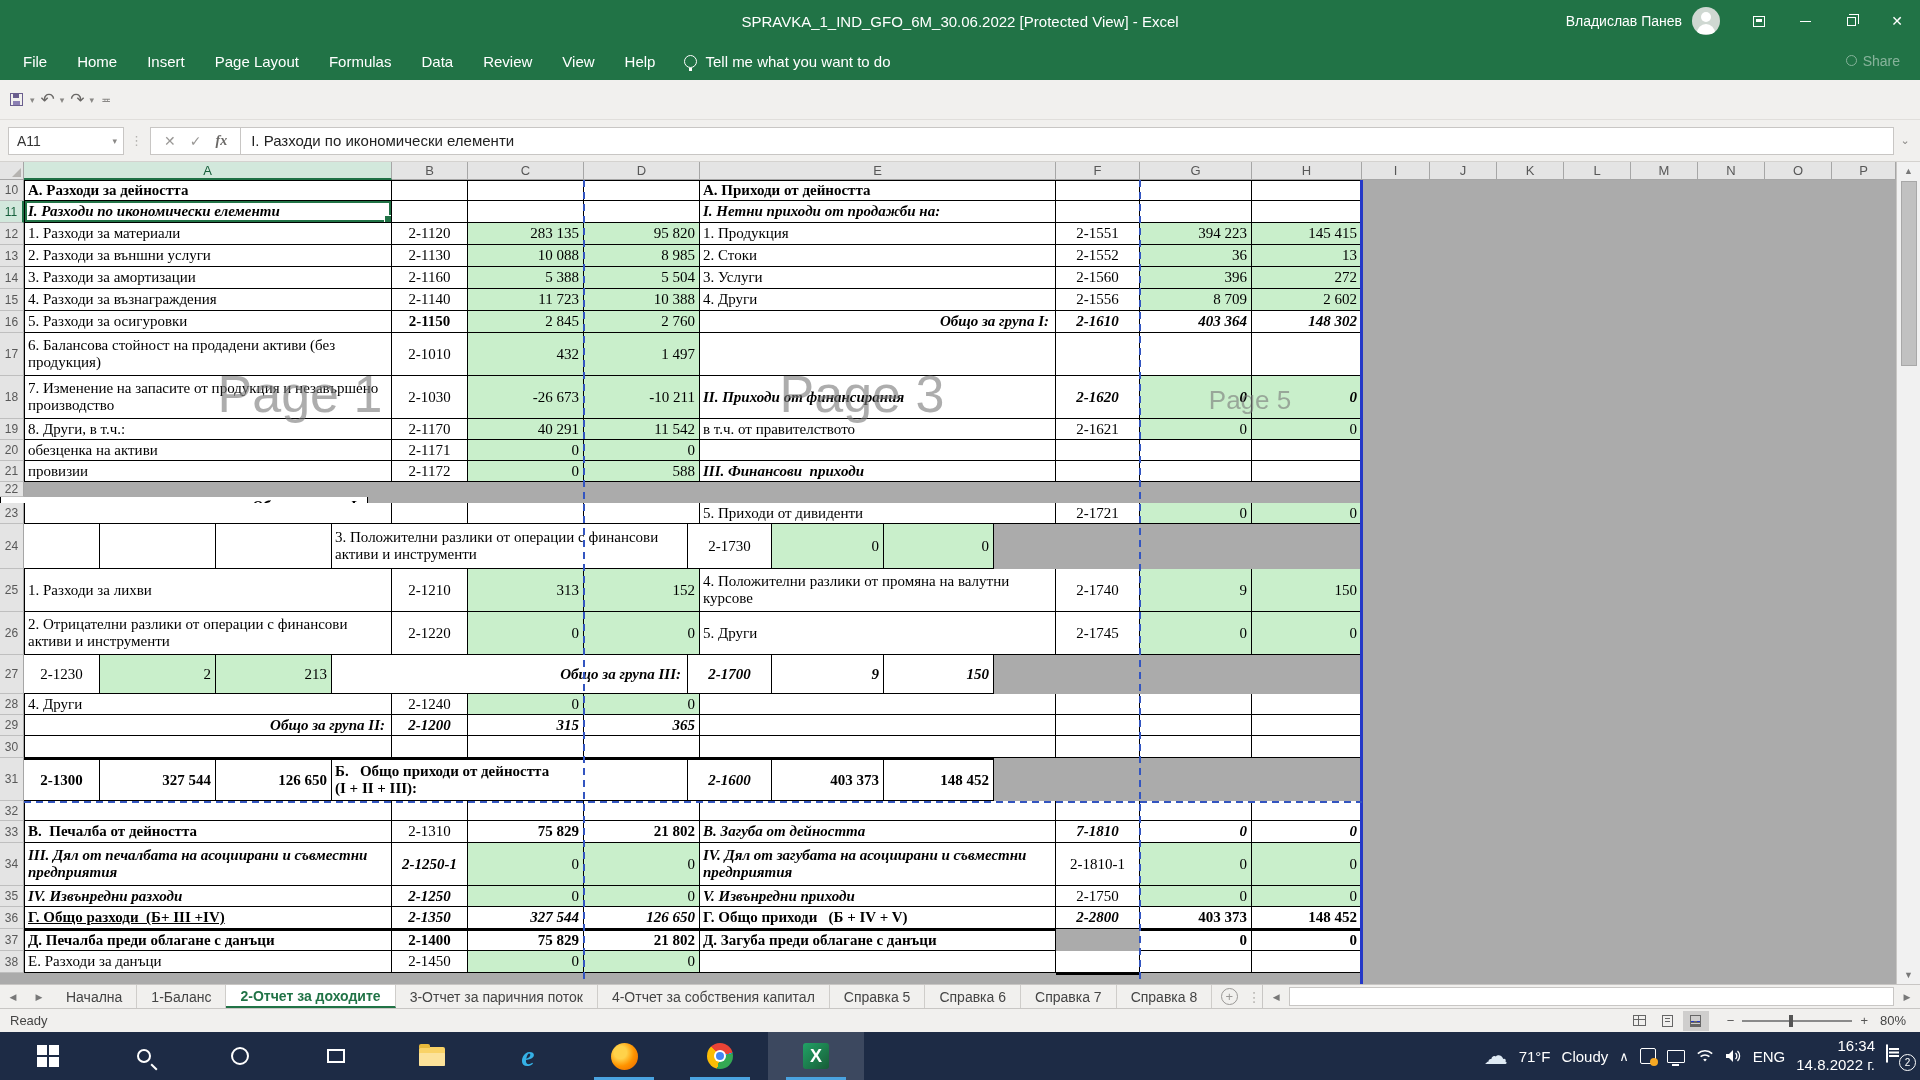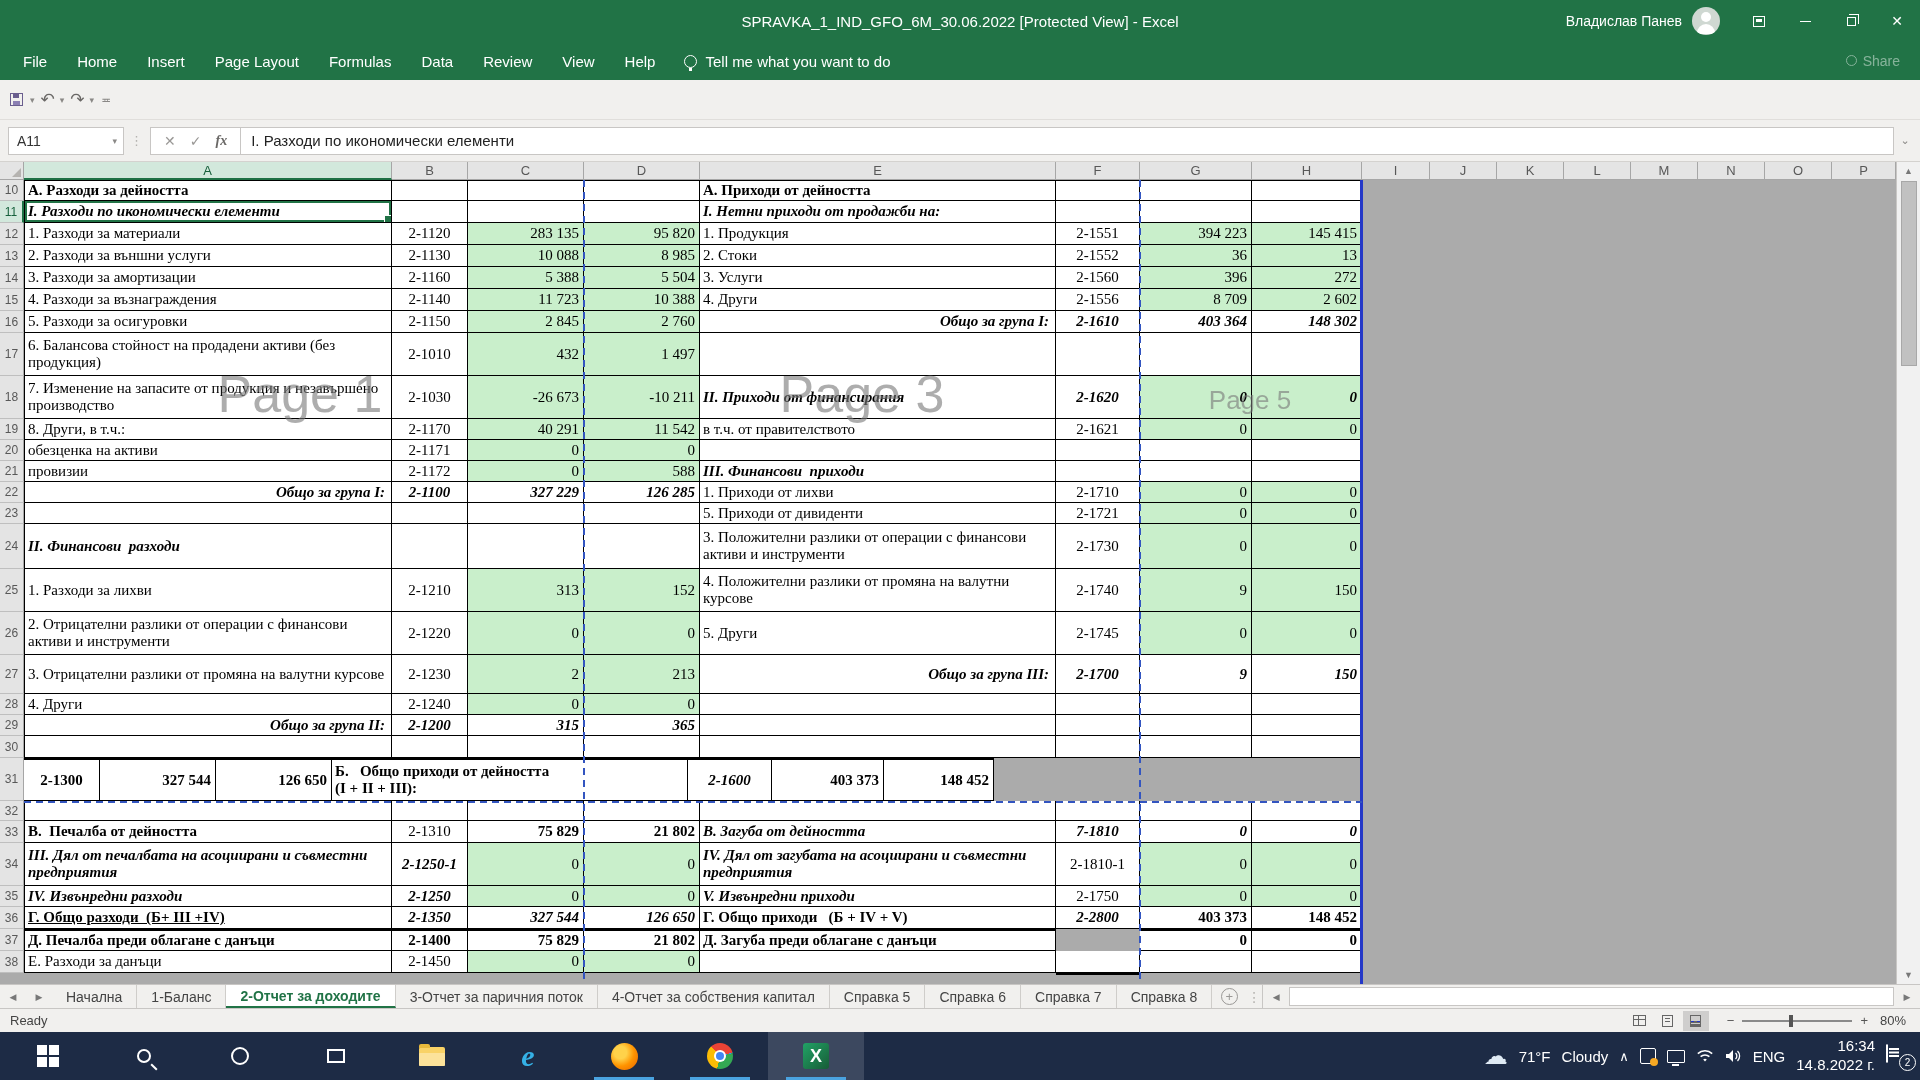--- a/index.html
+++ b/index.html
@@ -328,21 +328,21 @@
             <div class="cell code" style="width: 84px;">2-1556</div>
             <div class="cell num fill" style="width: 112px;">8 709</div>
             <div class="cell num fill" style="width: 110px;">2 602</div>
             <div class="filler" style="width: 534px;"></div>
           </div>
           <div class="grow" style="height: 22px;">
             <div class="rowhdr">16</div>
             <div class="cell lab cA" style="width: 368px;">
               <span>5. Разходи за осигуровки</span>
             </div>
-            <div class="cell code" style="width: 76px;">2-1150</div>
+            <div class="cell code" style="width: 76px; font-weight: bold;">2-1150</div>
             <div class="cell num fill" style="width: 116px;">2 845</div>
             <div class="cell num fill" style="width: 116px;">2 760</div>
             <div class="cell lab bi ar" style="width: 356px;">
               <span>Общо за група I:</span>
             </div>
             <div class="cell code bi" style="width: 84px;">2-1610</div>
             <div class="cell num bi" style="width: 112px;">403 364</div>
             <div class="cell num bi" style="width: 110px;">148 302</div>
             <div class="filler" style="width: 534px;"></div>
           </div>
@@ -419,21 +419,21 @@
             <div class="cell num fill" style="width: 116px;">0</div>
             <div class="cell num fill" style="width: 116px;">588</div>
             <div class="cell lab bi" style="width: 356px;">
               <span>III. Финансови  приходи</span>
             </div>
             <div class="cell code" style="width: 84px;"></div>
             <div class="cell num" style="width: 112px;"></div>
             <div class="cell num" style="width: 110px;"></div>
             <div class="filler" style="width: 534px;"></div>
           </div>
-          <div class="grow" style="height: 21px;">
+          <div class="grow" style="height: 21px; flex-direction: column;">
             <div class="rowhdr">22</div>
             <div class="cell lab bi ar cA" style="width: 368px;">
               <span>Общо за група I:</span>
             </div>
             <div class="cell code bi" style="width: 76px;">2-1100</div>
             <div class="cell num bi" style="width: 116px;">327 229</div>
             <div class="cell num bi" style="width: 116px;">126 285</div>
             <div class="cell lab" style="width: 356px;">
               <span>1. Приходи от лихви</span>
             </div>
@@ -453,23 +453,20 @@
             <div class="cell lab" style="width: 356px;">
               <span>5. Приходи от дивиденти</span>
             </div>
             <div class="cell code" style="width: 84px;">2-1721</div>
             <div class="cell num fill" style="width: 112px;">0</div>
             <div class="cell num fill" style="width: 110px;">0</div>
             <div class="filler" style="width: 534px;"></div>
           </div>
           <div class="grow" style="height: 45px;">
             <div class="rowhdr">24</div>
-            <div class="cell lab bi cA" style="width: 368px;">
-              <span>II. Финансови  разходи</span>
-            </div>
             <div class="cell code" style="width: 76px;"></div>
             <div class="cell num" style="width: 116px;"></div>
             <div class="cell num" style="width: 116px;"></div>
             <div class="cell lab" style="width: 356px;">
               <span>3. Положителни разлики от операции с финансови активи и инструменти</span>
             </div>
             <div class="cell code" style="width: 84px;">2-1730</div>
             <div class="cell num fill" style="width: 112px;">0</div>
             <div class="cell num fill" style="width: 110px;">0</div>
             <div class="filler" style="width: 534px;"></div>
@@ -501,23 +498,20 @@
             <div class="cell lab" style="width: 356px;">
               <span>5. Други</span>
             </div>
             <div class="cell code" style="width: 84px;">2-1745</div>
             <div class="cell num fill" style="width: 112px;">0</div>
             <div class="cell num fill" style="width: 110px;">0</div>
             <div class="filler" style="width: 534px;"></div>
           </div>
           <div class="grow" style="height: 39px;">
             <div class="rowhdr">27</div>
-            <div class="cell lab cA" style="width: 368px;">
-              <span>3. Отрицателни разлики от промяна на валутни курсове</span>
-            </div>
             <div class="cell code" style="width: 76px;">2-1230</div>
             <div class="cell num fill" style="width: 116px;">2</div>
             <div class="cell num fill" style="width: 116px;">213</div>
             <div class="cell lab bi ar" style="width: 356px;">
               <span>Общо за група III:</span>
             </div>
             <div class="cell code bi" style="width: 84px;">2-1700</div>
             <div class="cell num bi" style="width: 112px;">9</div>
             <div class="cell num bi" style="width: 110px;">150</div>
             <div class="filler" style="width: 534px;"></div>

